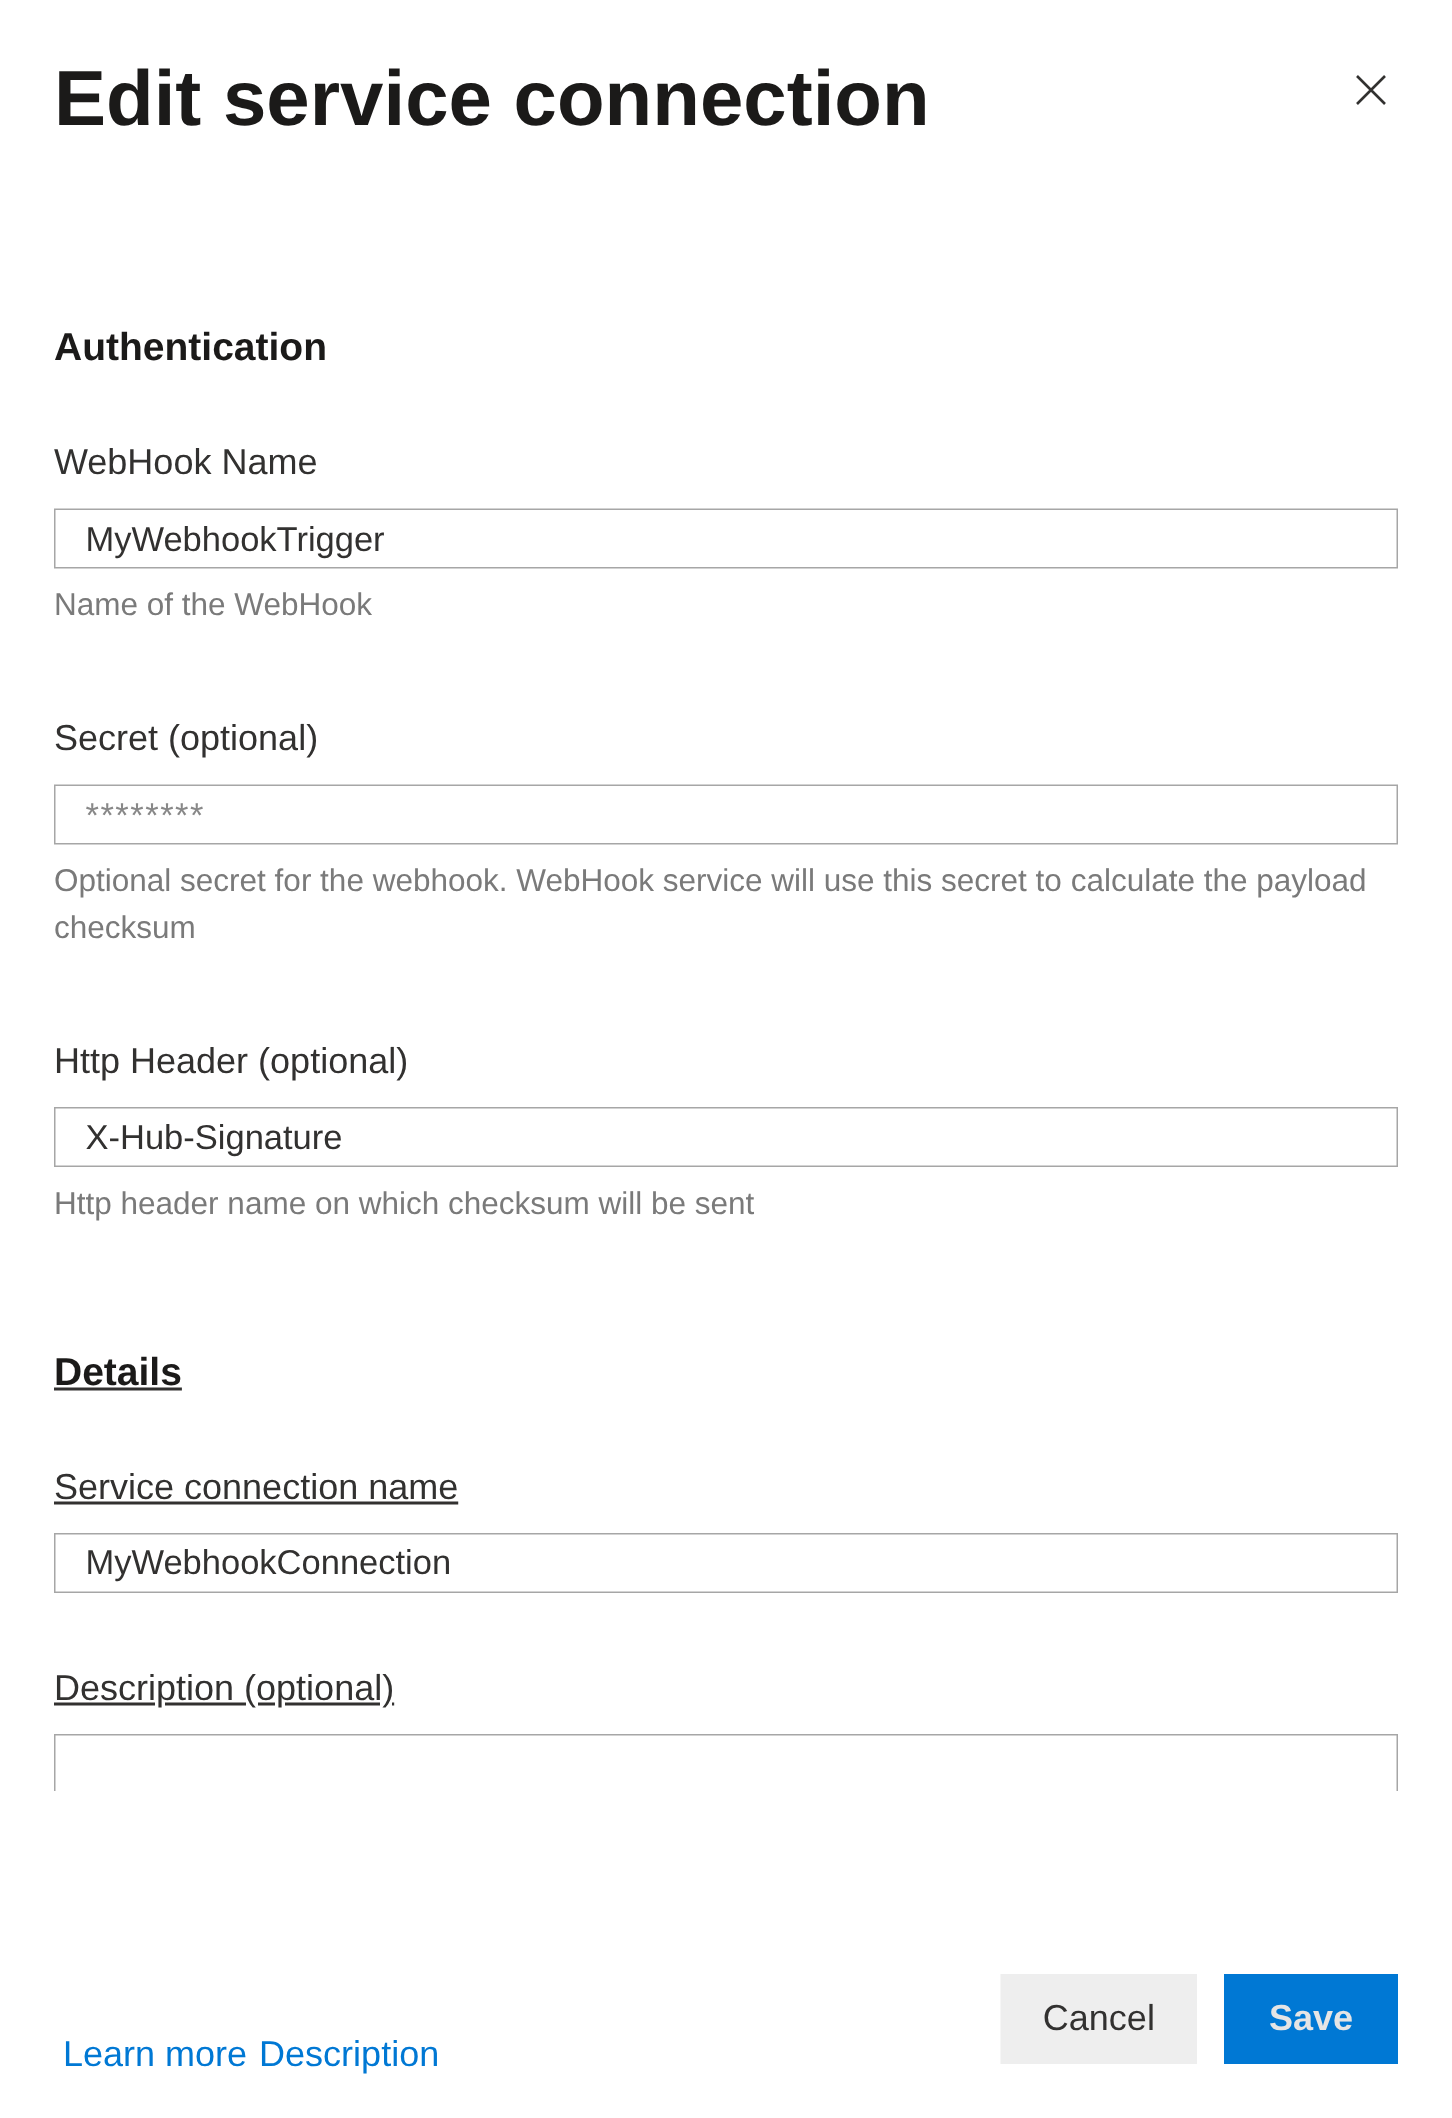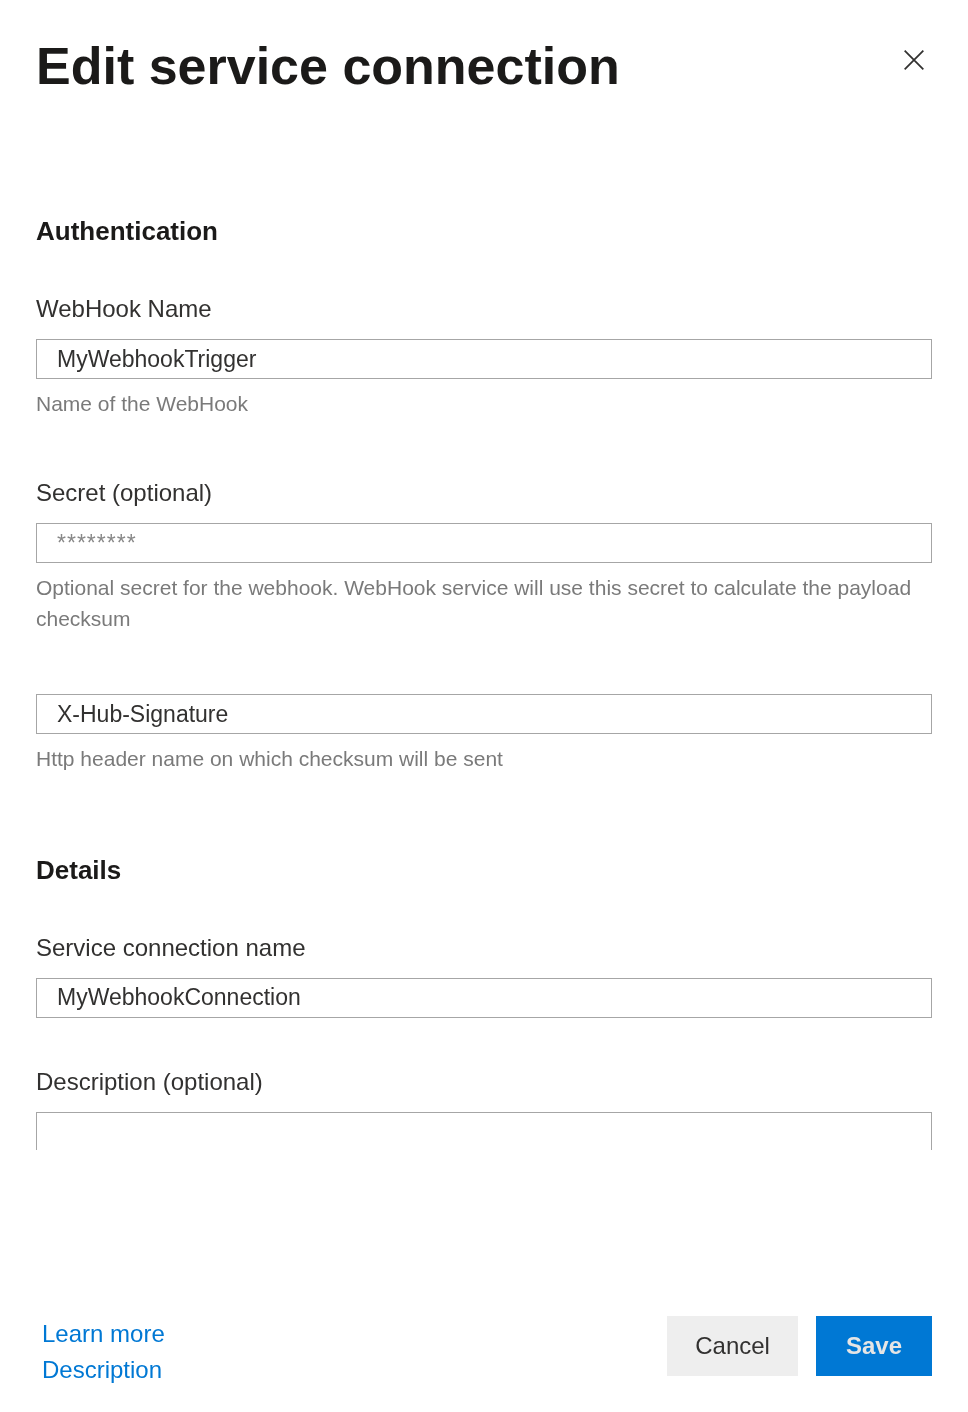--- a/index.html
+++ b/index.html
@@ -76,38 +76,38 @@
       letter-spacing: 1px;
     }
     .help-text {
       font-size: 21px;
       color: #7a7a7a;
       margin-top: 10px;
       line-height: 1.45;
     }
     .section-gap {
       margin-top: 80px;
+      text-decoration: underline;
     }
     .details-gap .field-group {
       margin-bottom: 50px;
     }
     .footer {
       position: absolute;
       bottom: 0;
       left: 0;
       right: 0;
       display: flex;
       justify-content: space-between;
       align-items: flex-end;
       padding: 20px 36px 28px 42px;
       background: #ffffff;
     }
     .footer-links {
       display: flex;
-      flex-direction: column;
       gap: 8px;
       margin-top: 16px;
     }
     .footer-link {
       font-size: 24px;
       color: #0078d4;
       text-decoration: none;
       cursor: pointer;
     }
     .footer-buttons {
@@ -162,20 +162,21 @@
       <div class="help-text">Name of the WebHook</div>
     </div>
 
     <div class="field-group">
       <label class="field-label">Secret (optional)</label>
       <input type="password" class="text-input" placeholder="********" style="">
       <div class="help-text">Optional secret for the webhook. WebHook service will use this secret to calculate the payload checksum</div>
     </div>
 
     <div class="field-group">
+      <label class="field-label">Http Header (optional)</label>
       <input type="text" class="text-input" value="X-Hub-Signature" style="">
       <div class="help-text">Http header name on which checksum will be sent</div>
     </div>
   </div>
 
   <div class="section-gap details-gap">
     <h2 class="section-heading">Details</h2>
 
     <div class="field-group">
       <label class="field-label">Service connection name</label>

